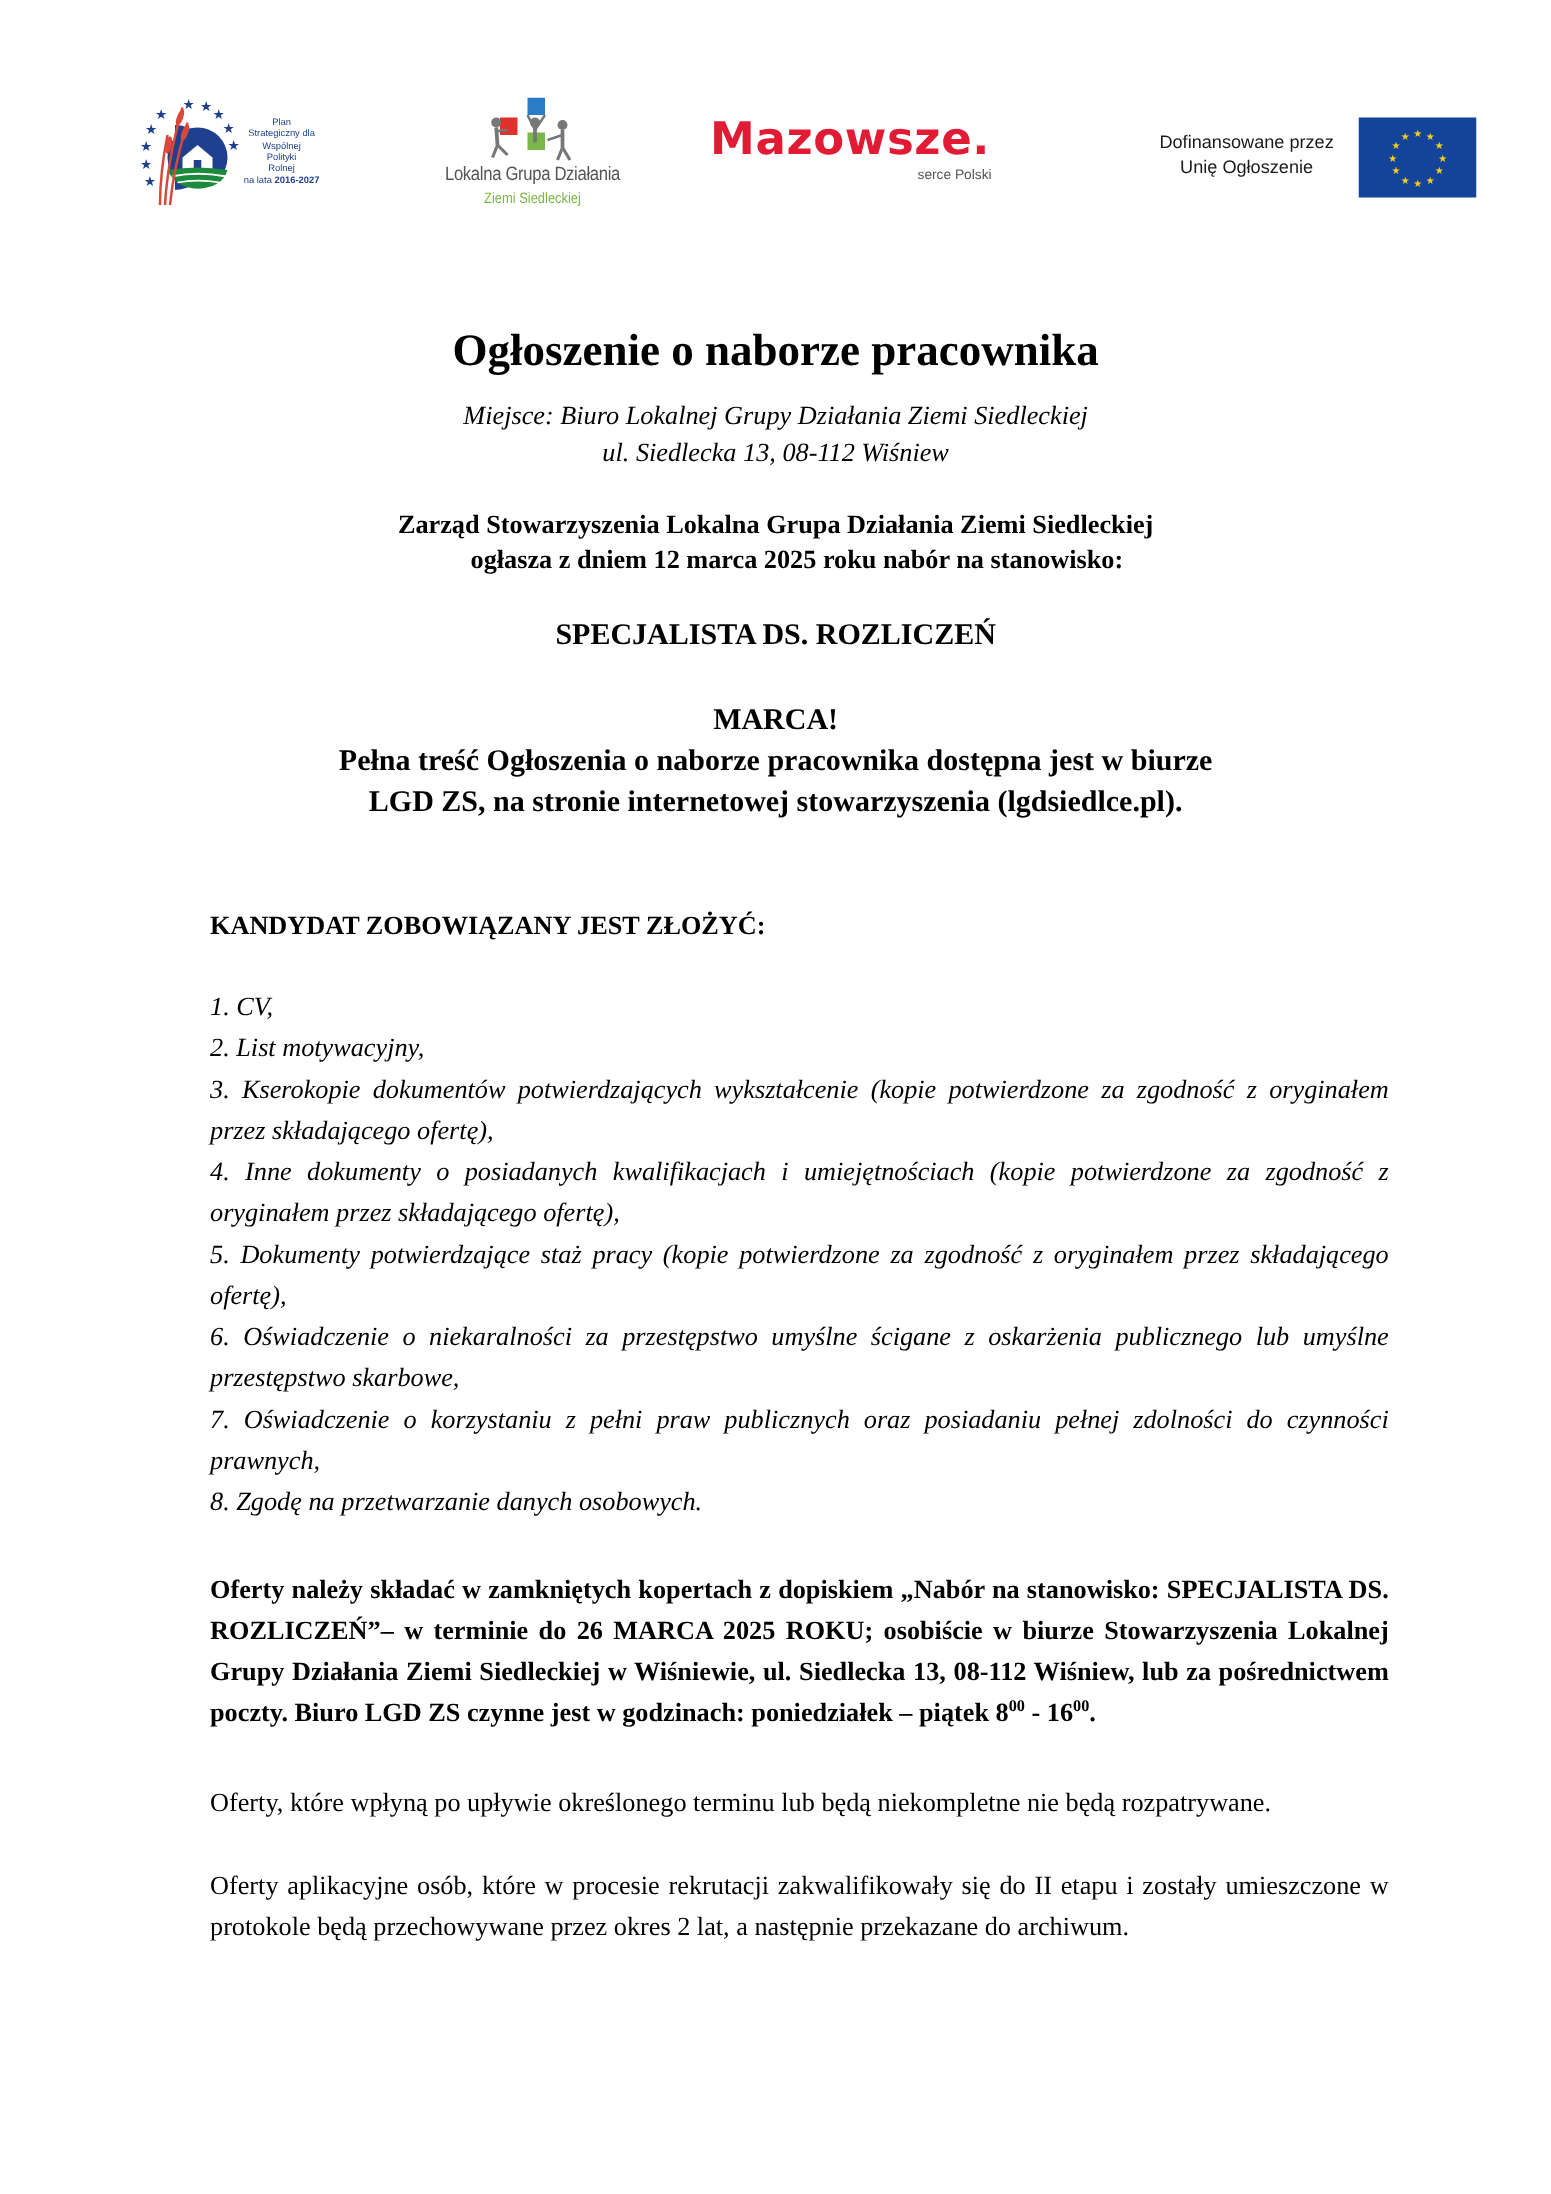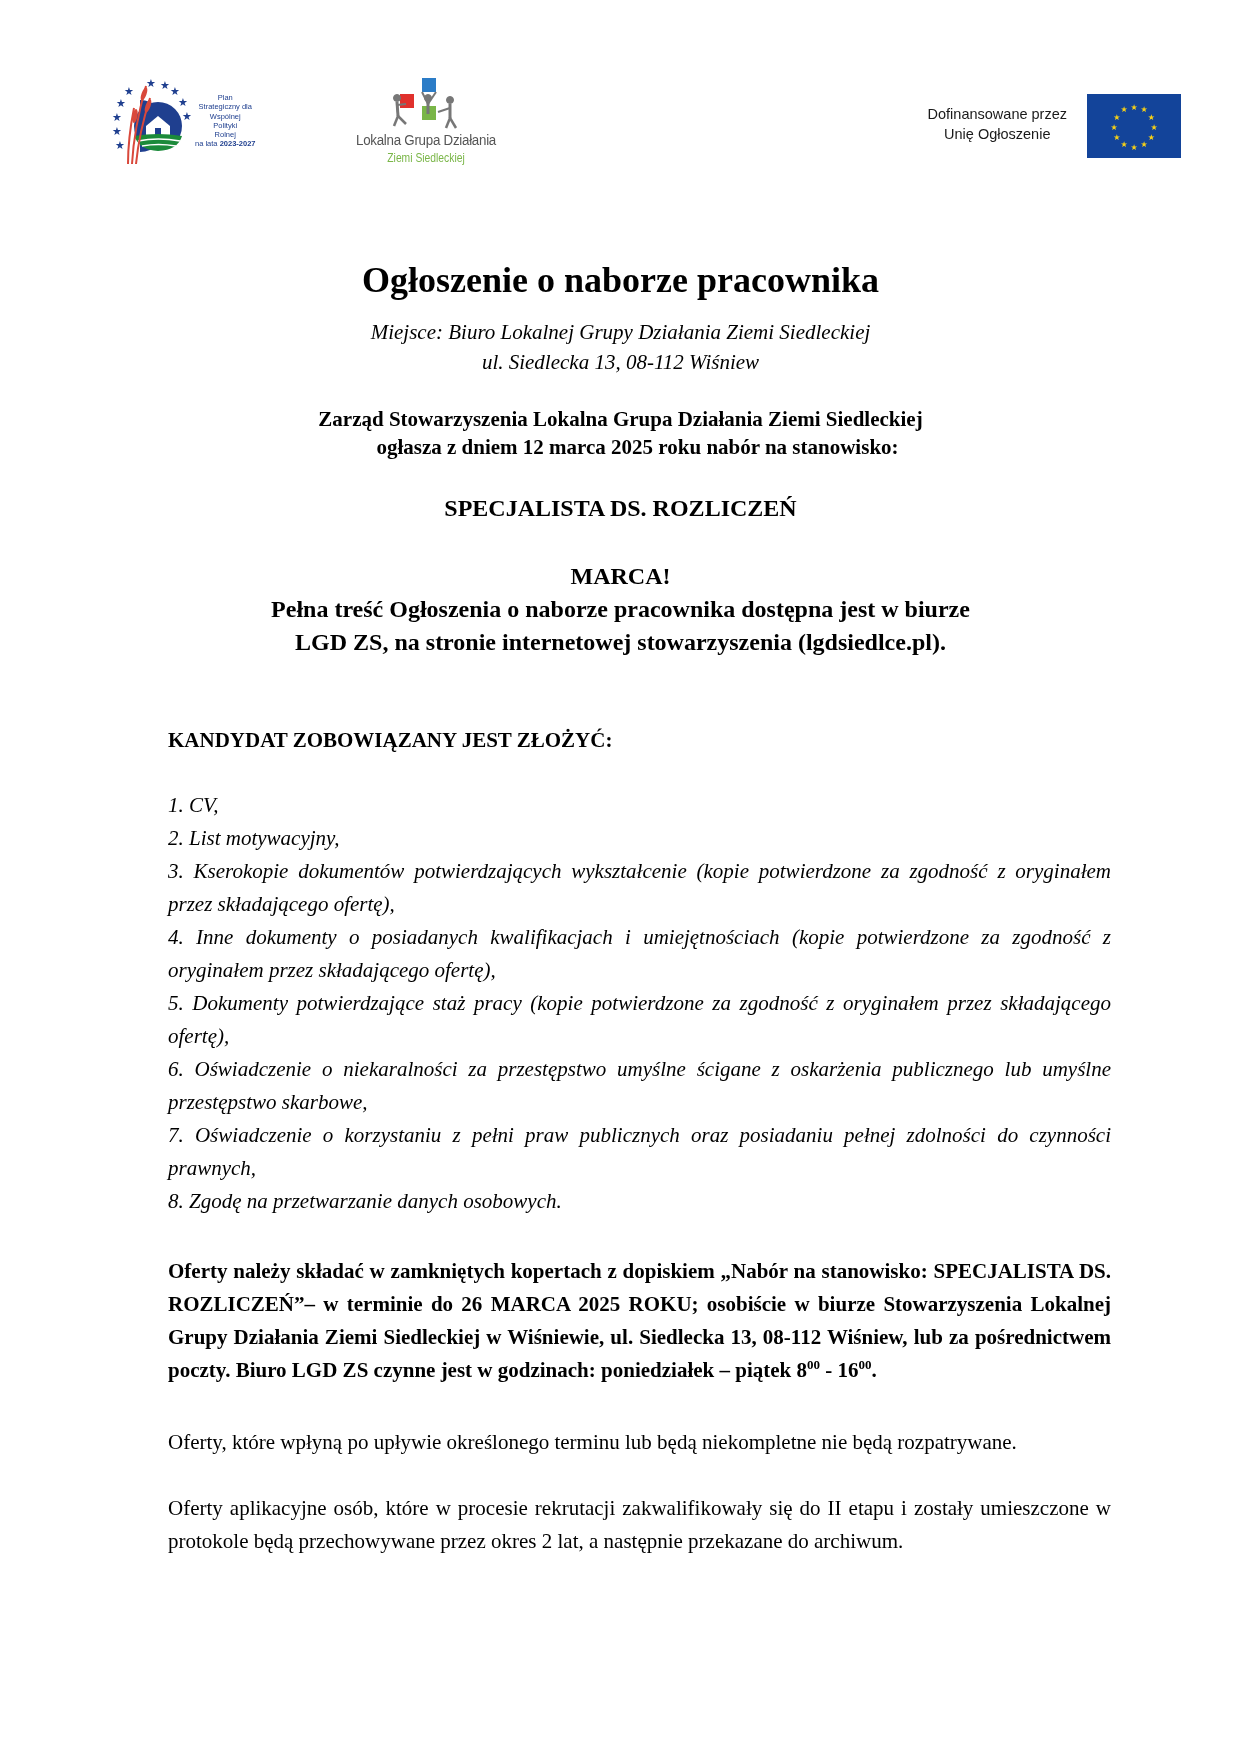--- a/index.html
+++ b/index.html
@@ -92,21 +92,21 @@
         <text x="0" y="57">★</text>
         <text x="3" y="71">★</text>
       </g>
     </svg>
     <div class="psp-text">
       <div><span>Plan</span></div>
       <div><span>Strategiczny dla</span></div>
       <div><span>Wspólnej</span></div>
       <div><span>Polityki</span></div>
       <div><span>Rolnej</span></div>
-      <div><span>na lata</span> <span class="psp-years">2023-2027</span></div>
+      <div><span>na lata</span> <span class="psp-years">2016-2027</span></div>
     </div>
   </div>
 
   <div class="logo" id="logo-lgd">
     <svg width="68" height="54" viewBox="0 0 68 54">
       <rect x="30" y="0" width="14" height="14" fill="#2b7cc7"></rect>
       <rect x="8" y="16" width="14" height="14" fill="#e0312d"></rect>
       <rect x="30" y="28" width="14" height="14" fill="#7ab648"></rect>
       <g fill="#777777" stroke="#777777">
         <circle cx="5" cy="20" r="3.5"></circle>
@@ -122,20 +122,24 @@
         <line x1="58" y1="26" x2="58" y2="40" stroke-width="3"></line>
         <line x1="58" y1="40" x2="54" y2="50" stroke-width="2.5"></line>
         <line x1="58" y1="40" x2="64" y2="50" stroke-width="2.5"></line>
         <line x1="58" y1="30" x2="46" y2="34" stroke-width="2"></line>
       </g>
     </svg>
     <div class="lgd-name">Lokalna Grupa Działania</div>
     <div class="lgd-sub">Ziemi Siedleckiej</div>
   </div>
 
+  <div class="logo" id="logo-mazowsze">
+    <div class="maz-word">Mazowsze.</div>
+    <div class="maz-sub">serce Polski</div>
+  </div>
 
   <div class="logo" id="logo-eu">
     <div class="eu-text">
       <div>Dofinansowane przez</div>
       <div>Unię Ogłoszenie</div>
     </div>
     <div class="eu-flag">
       <svg width="94" height="64" viewBox="0 0 94 64" id="eu-stars">
           <text x="43.5" y="15.5" fill="#f7d117" font-size="8" font-family="DejaVu Sans, sans-serif">★</text>
           <text x="53.5" y="18.179491924311225" fill="#f7d117" font-size="8" font-family="DejaVu Sans, sans-serif">★</text>

